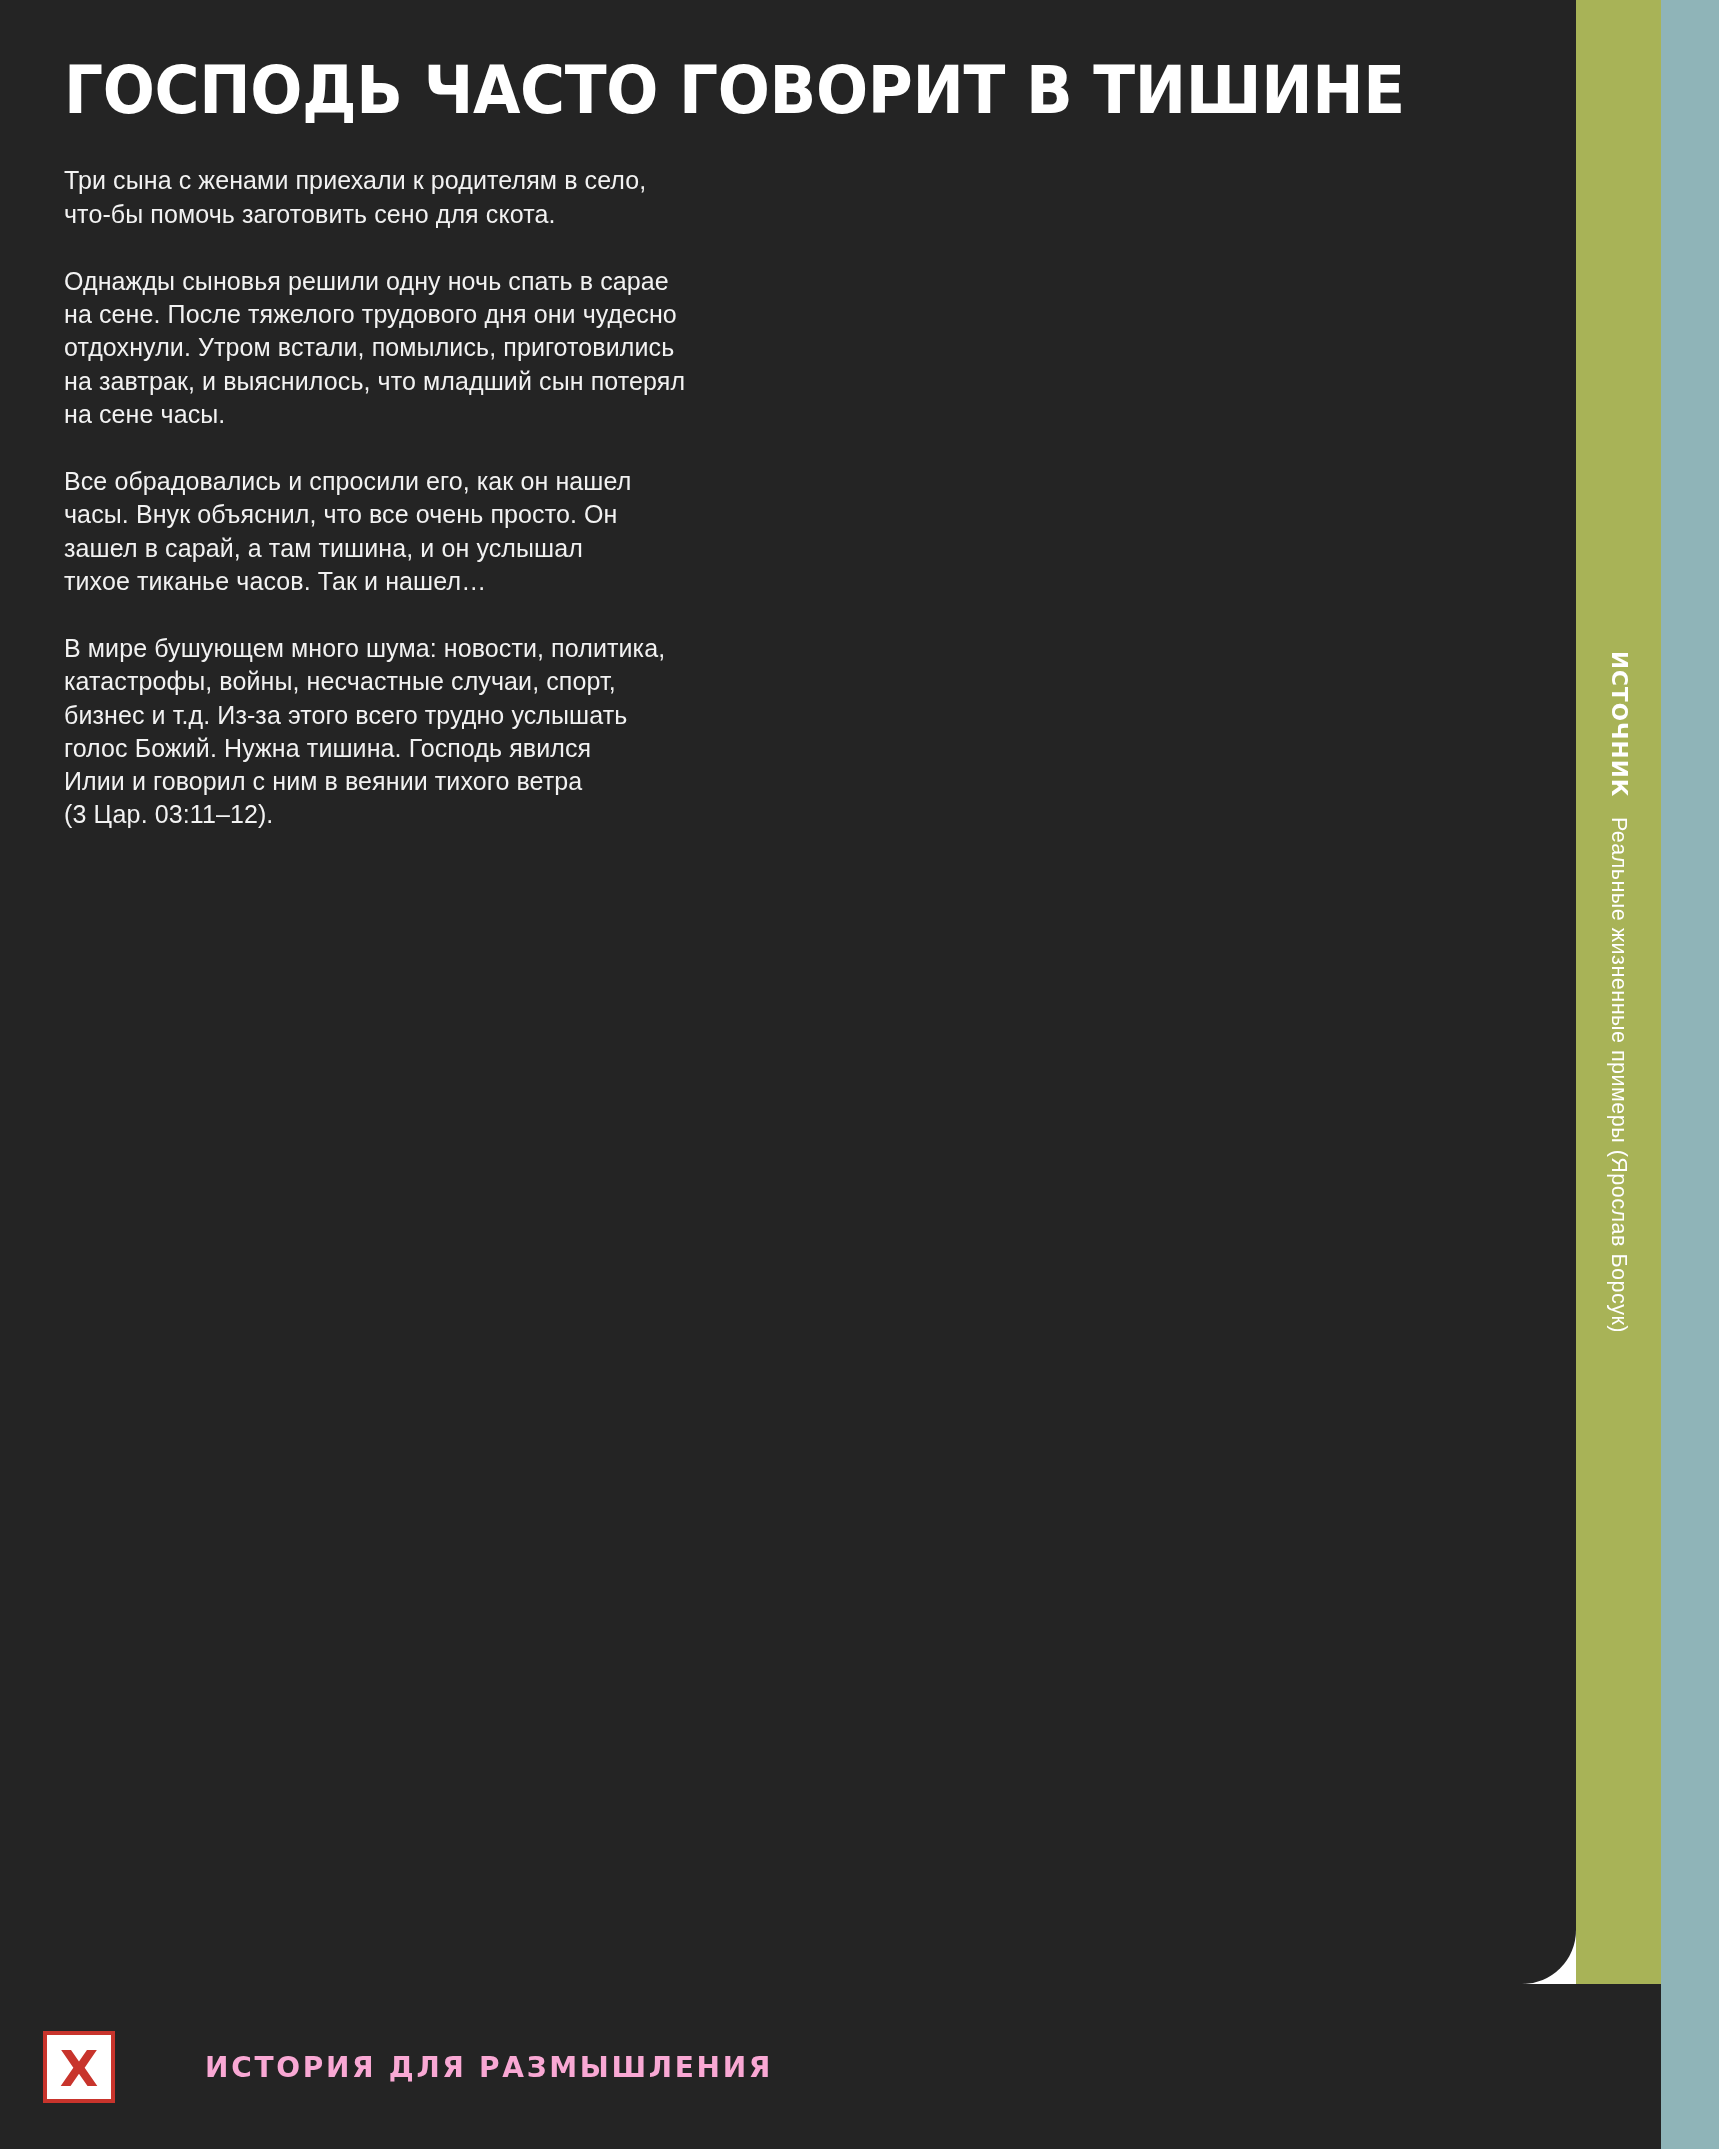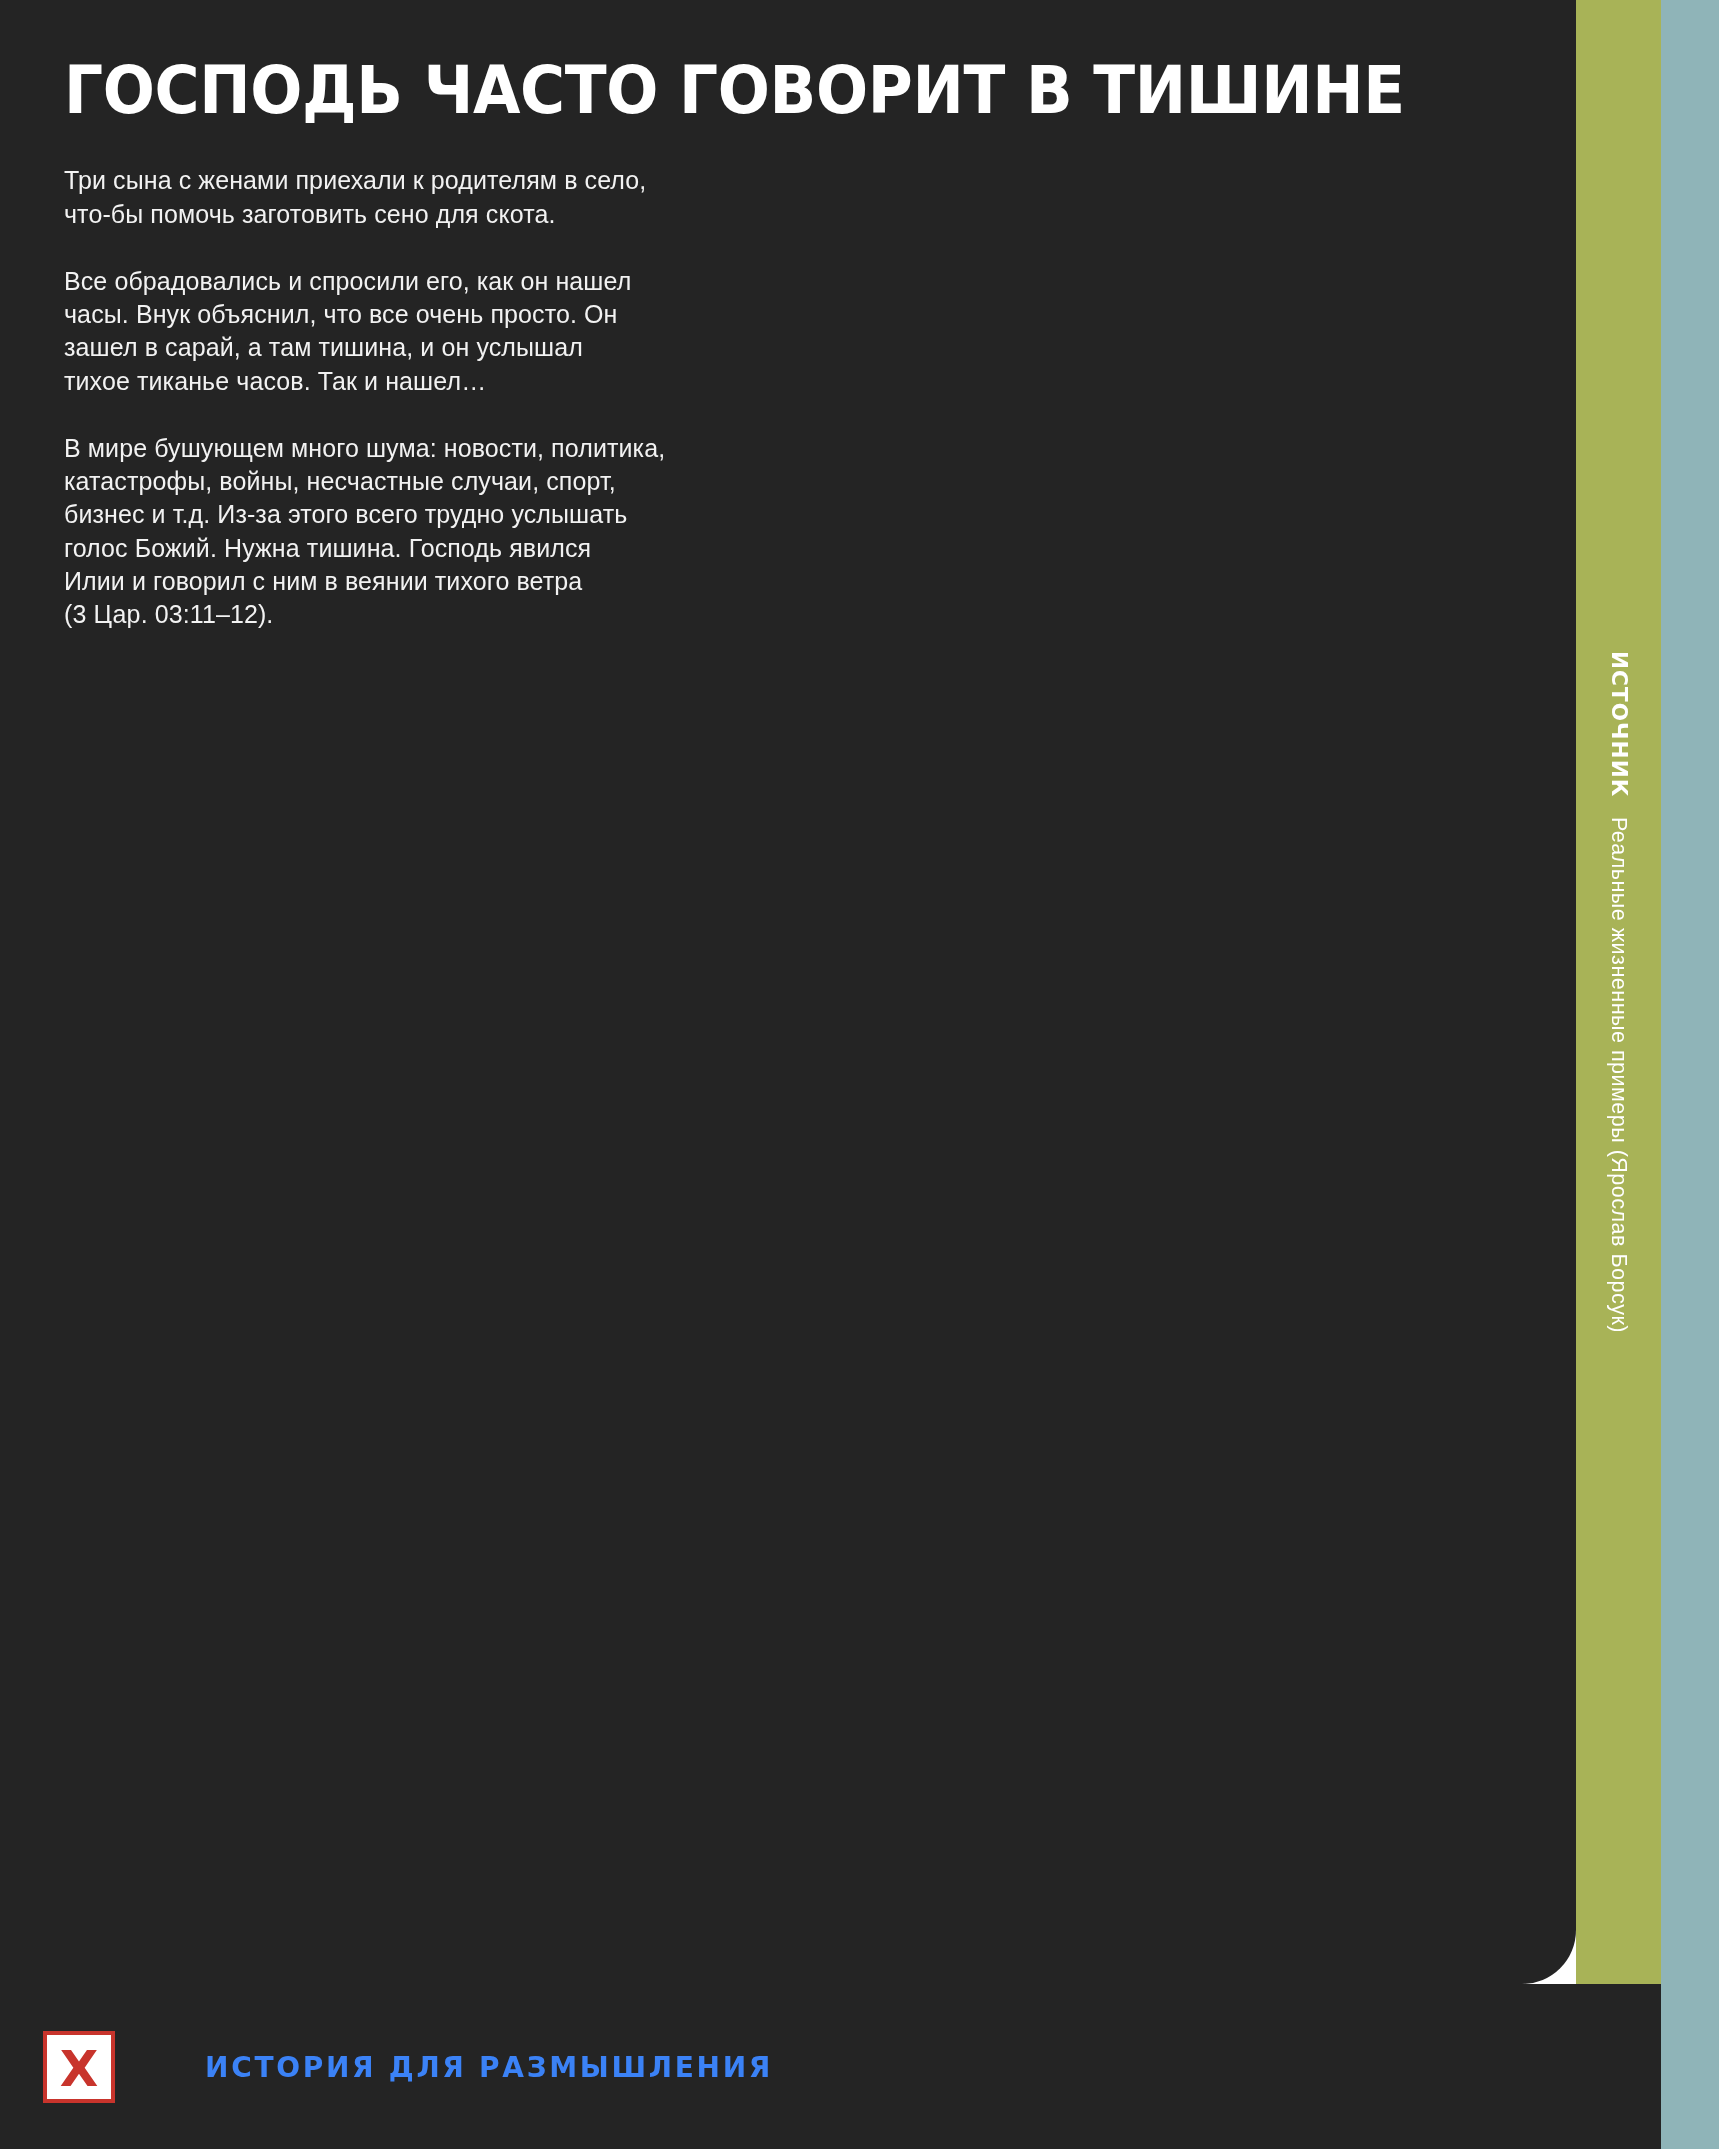--- a/index.html
+++ b/index.html
@@ -89,21 +89,21 @@
     font-family: "DejaVu Sans", sans-serif;
     font-weight: bold;
     font-size: 50px;
     line-height: 68px;
     text-align: center;
     box-sizing: border-box;
     flex: 0 0 auto;
   }
 
   .footer-label {
-    color: #3b82f6;
+    color: #f9a8d4;
     font-family: "DejaVu Sans", sans-serif;
     font-weight: bold;
     font-size: 28px;
     letter-spacing: 2.7px;
     margin-left: 90px;
     text-transform: uppercase;
   }
 
   
   .rail-olive {
@@ -154,20 +154,25 @@
 
 <div class="page">
 
   <div class="content-col">
 
     <div class="card">
       <h1 class="card-title">ГОСПОДЬ ЧАСТО ГОВОРИТ В ТИШИНЕ</h1>
 
       <p class="para">Три сына с женами приехали к родителям в село,
 что-бы помочь заготовить сено для скота.</p>
+      <p class="para">Однажды сыновья решили одну ночь спать в сарае
+на сене. После тяжелого трудового дня они чудесно
+отдохнули. Утром встали, помылись, приготовились
+на завтрак, и выяснилось, что младший сын потерял
+на сене часы.</p>
       <p class="para">Все обрадовались и спросили его, как он нашел
 часы. Внук объяснил, что все очень просто. Он
 зашел в сарай, а там тишина, и он услышал
 тихое тиканье часов. Так и нашел…</p>
       <p class="para">В мире бушующем много шума: новости, политика,
 катастрофы, войны, несчастные случаи, спорт,
 бизнес и т.д. Из-за этого всего трудно услышать
 голос Божий. Нужна тишина. Господь явился
 Илии и говорил с ним в веянии тихого ветра
 (3 Цар. 03:11–12).</p>

